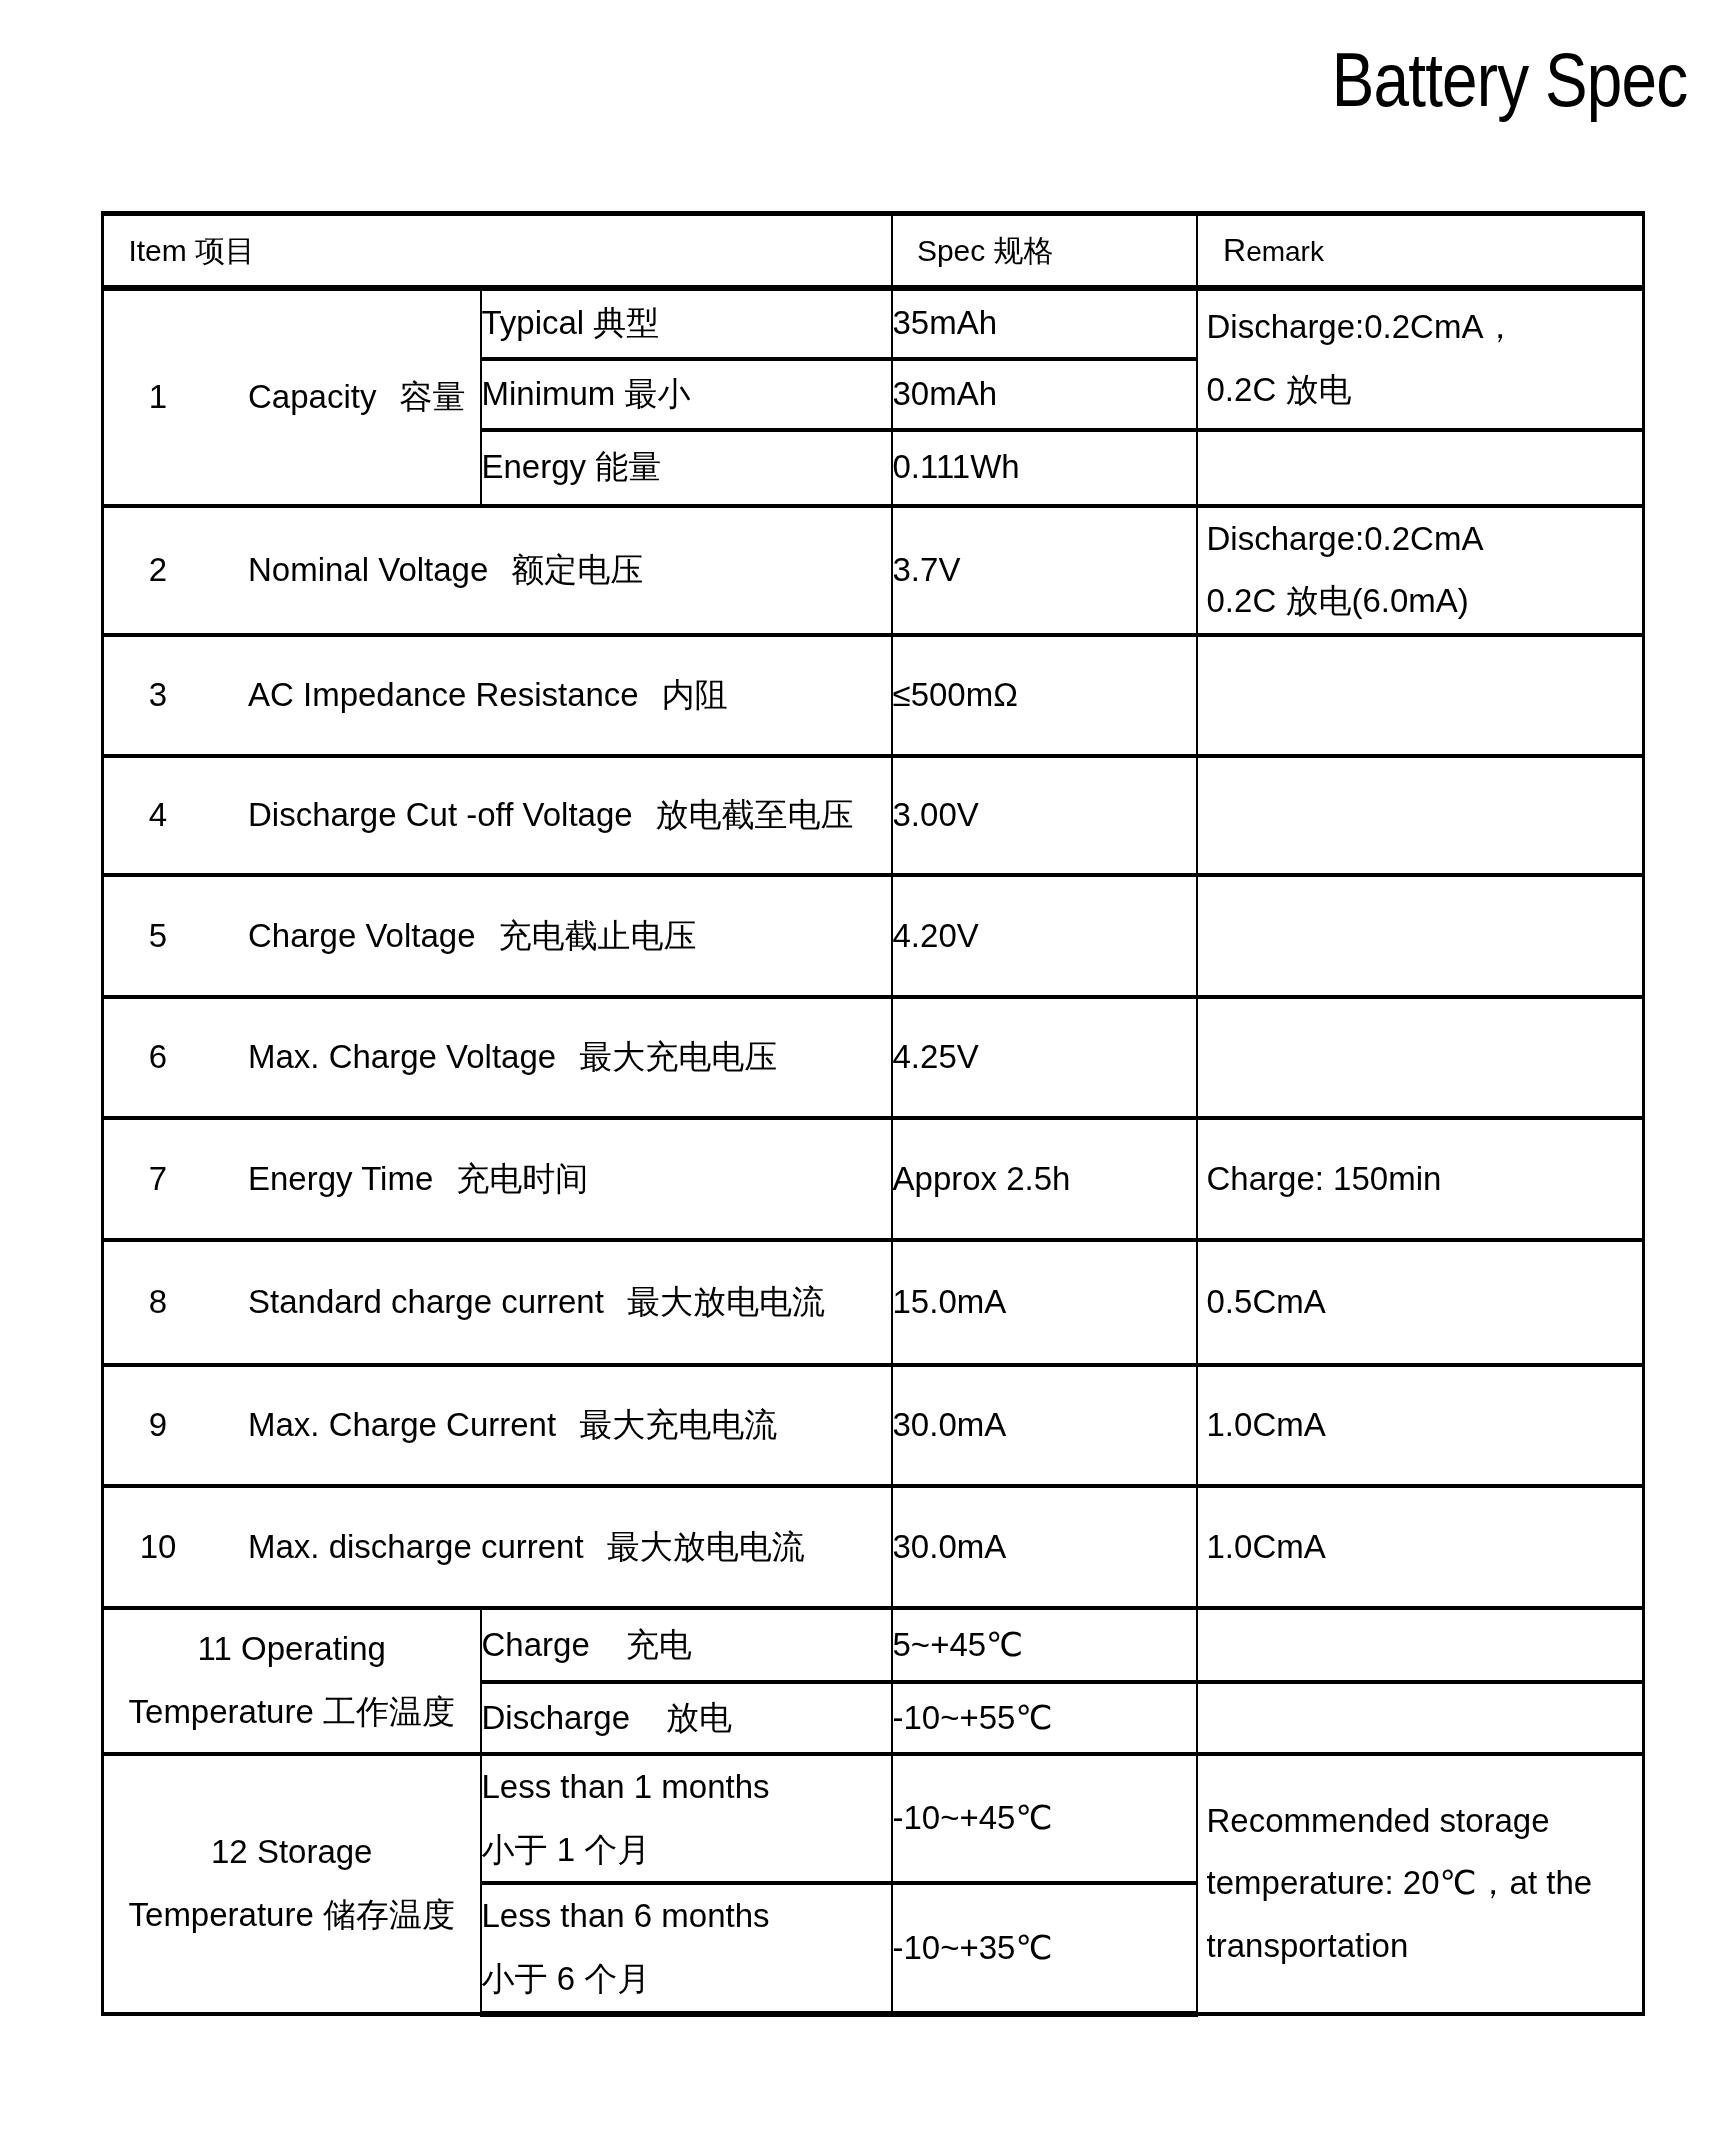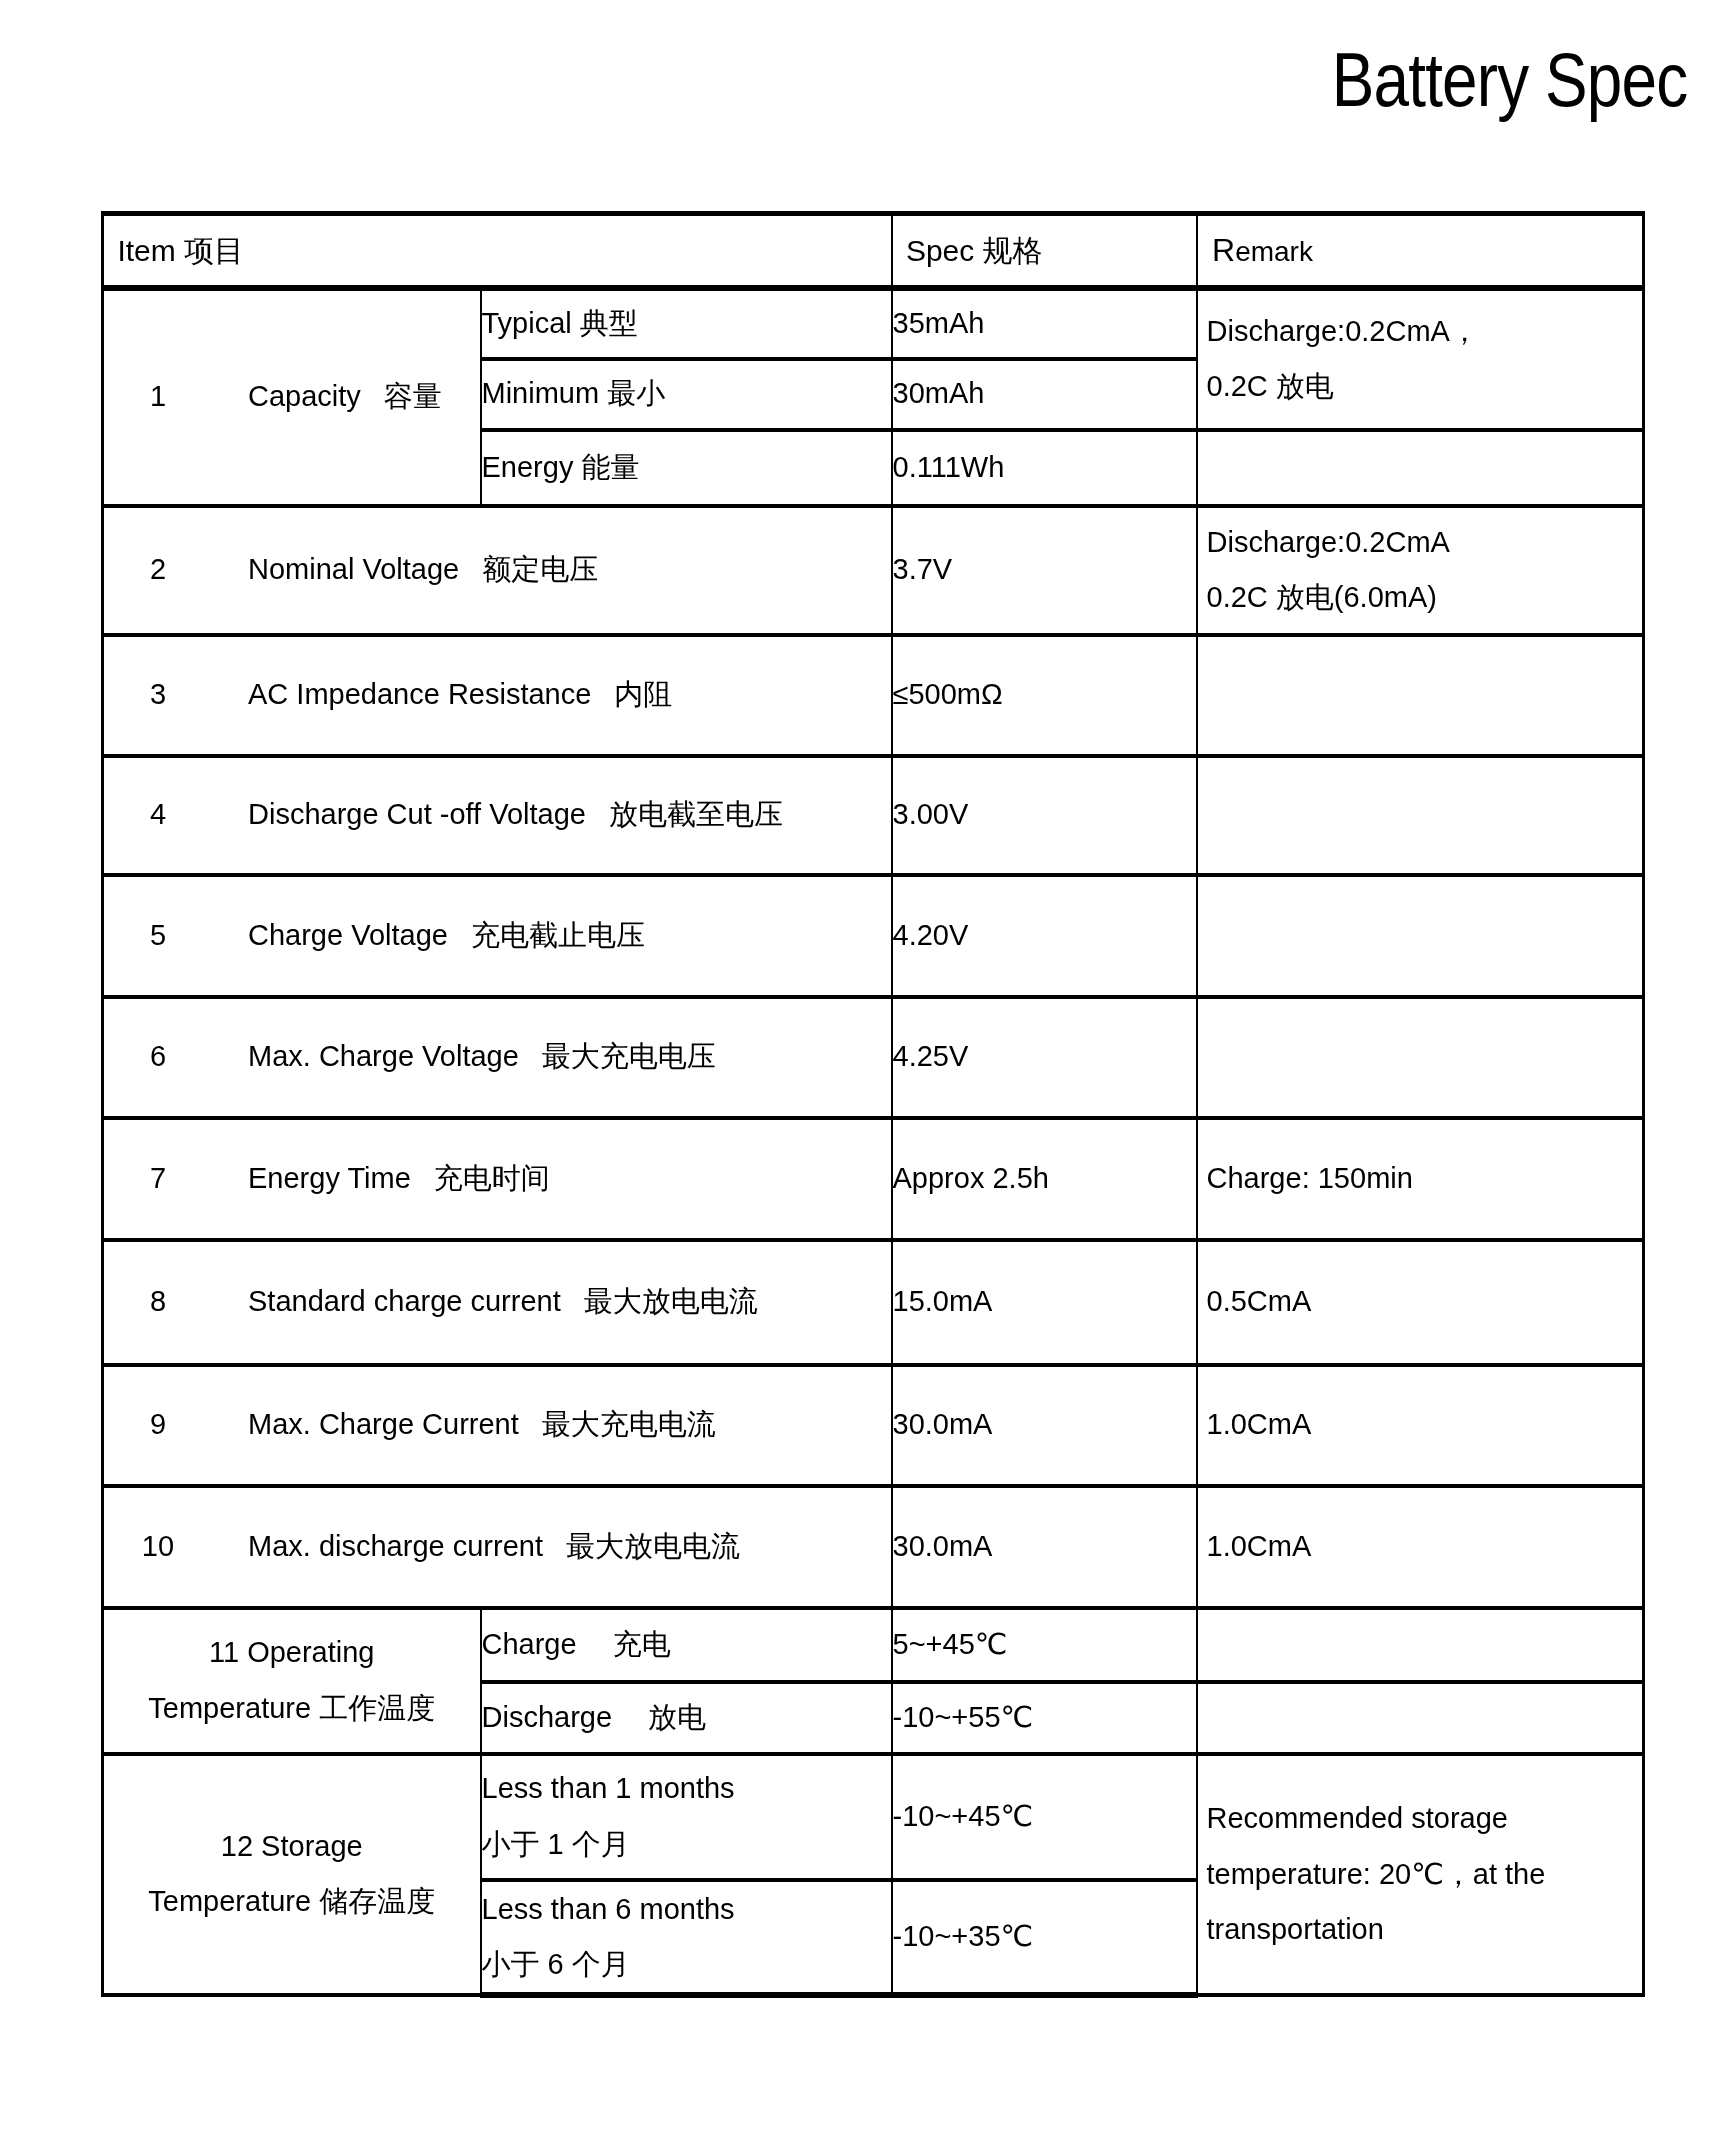--- a/index.html
+++ b/index.html
@@ -40,28 +40,29 @@
     border-collapse: collapse;
     table-layout: fixed;
     border: 3.1px solid #000;
   }
   table.spec td {
     border: 2.6px solid #000;
     border-top-width: 4.6px;
     border-bottom-width: 4.6px;
     vertical-align: middle;
     padding: 0;
-    font-size: 29px;
+    font-size: 33px;
     line-height: 1.9;
     overflow: hidden;
   }
   tr.tr-hdr td {
     border-top-width: 5.7px;
     border-bottom-width: 6.7px;
     font-size: 30px;
+    padding-left: 11px;
   }
   tr.tr-last td { border-bottom-width: 6.2px; }
 
   .hdr-item div, .hdr-spec div { padding-left: 13.4px; }
   .hdr-remark .hdr-remark-label {
     padding-left: 14.5px;
     font-size: 28px;
   }
   .hdr-remark .hdr-remark-label::first-letter { font-size: 32px; }
 

